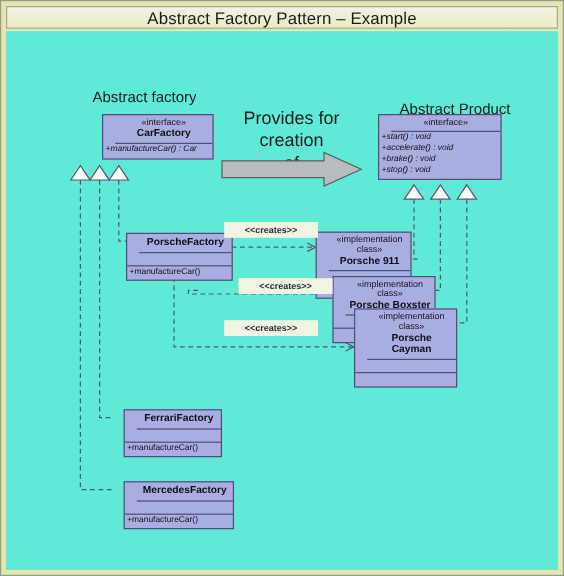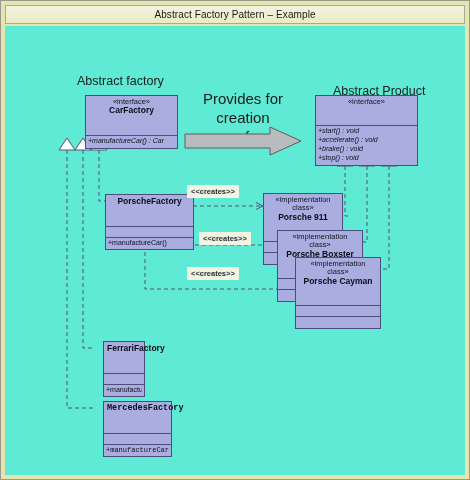--- a/index.html
+++ b/index.html
@@ -24,21 +24,21 @@
     width: 460px;
     height: 19px;
     background: linear-gradient(to bottom, #f2f2e0 0%, #e9ecc3 100%);
     border: 1px solid #a9a995;
     box-sizing: border-box;
     display: flex;
     align-items: center;
     justify-content: center;
   }
   #titlebar .ttl {
-    font-size: 10px;
+    font-size: 14px;
     color: #1a1a1a;
     letter-spacing: .1px;
   }
   #canvas {
     position: absolute;
     left: 4px;
     top: 25px;
     width: 460px;
     height: 449px;
     background: #5eead4;
@@ -67,22 +67,23 @@
     border: 1px solid #4d4d7a;
     box-sizing: border-box;
   }
   .uml .sec {
     border-bottom: 1px solid #4d4d7a;
     box-sizing: border-box;
   }
   .uml .sec:last-child { border-bottom: none; }
   .uml .head {
     text-align: center;
-    padding: 2px 3px 19px 3px;
+    padding: 2px 3px 3px 3px;
     line-height: 1.12;
+    margin-left: 10px;
   }
   .uml .stereo {
     font-size: 7.5px;
     color: #15151f;
     display: block;
   }
   .uml .cname {
     font-size: 8.5px;
     font-weight: bold;
     color: #0d0d16;
@@ -121,21 +122,21 @@
   }
 
   
   .creates {
     position: absolute;
     background: #f2f4e2;
     border: 1px solid #f2f4e2;
     font-size: 7.5px;
     font-weight: bold;
     color: #2a2a3a;
-    padding: 1px 3px;
+    padding: 1px 16px;
     white-space: nowrap;
   }
 </style>
 </head>
 <body>
 
 <div id="app">
 
   <div id="titlebar">
     <span class="ttl">Abstract Factory Pattern – Example</span>
@@ -221,31 +222,31 @@
     <div class="uml" style="left:100px; top:168px; width:89px;">
       <div class="sec head">
         <span class="cname">PorscheFactory</span>
       </div>
       <div class="sec attrs empty"></div>
       <div class="sec ops">
         <div class="row">+manufactureCar()</div>
       </div>
     </div>
 
-    <div class="uml" style="left:98px; top:315px; width:42px;">
+    <div class="uml" style="left:98px; top:315px; width:82px;">
       <div class="sec head">
         <span class="cname">FerrariFactory</span>
       </div>
       <div class="sec attrs empty"></div>
       <div class="sec ops">
         <div class="row">+manufactureCar()</div>
       </div>
     </div>
 
-    <div class="uml" style="left:98px; top:375px; width:69px;font-family:Liberation Mono, monospace;">
+    <div class="uml" style="left:98px; top:375px; width:92px;">
       <div class="sec head">
         <span class="cname">MercedesFactory</span>
       </div>
       <div class="sec attrs empty"></div>
       <div class="sec ops">
         <div class="row">+manufactureCar()</div>
       </div>
     </div>
 
     <div class="uml" style="left:258px; top:167px; width:80px;">

